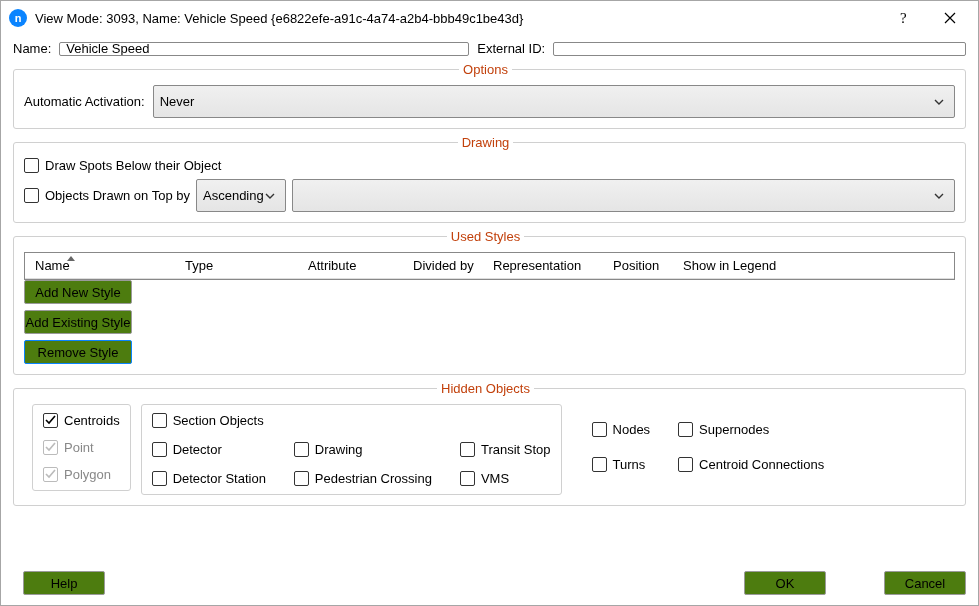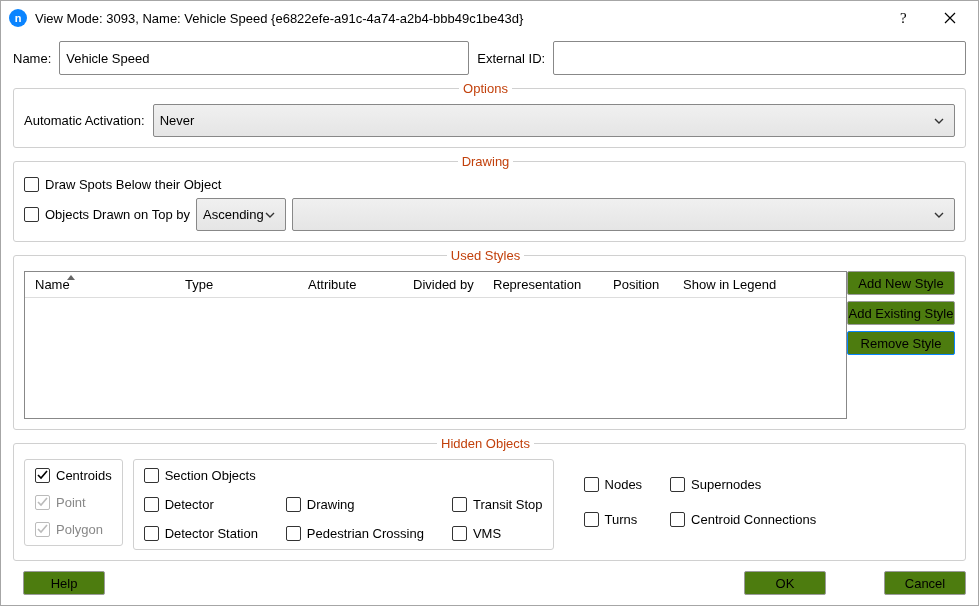--- a/index.html
+++ b/index.html
@@ -42,21 +42,21 @@
   }
   .content {
     flex: 1;
     padding: 6px 12px 2px 12px;
     display: flex; flex-direction: column;
     gap: 4px;
   }
   .row { display: flex; align-items: center; gap: 8px; }
   .label { white-space: nowrap; }
   input[type="text"] {
-    height: 34px;
+    height: 14px;
     border: 1px solid #888;
     border-radius: 2px;
     background: #fff;
     padding: 0 6px;
     font-family: inherit;
     font-size: 13px;
   }
   input.name-field { flex: 1; }
   input.extid-field { flex: 1; }
 
@@ -102,21 +102,21 @@
   .checkbox.disabled .cb-box { border-color: #bbb; color: #bbb; }
   .checkbox.disabled .cb-label { color: #888; }
 
   .drawing-row2 {
     display: flex; align-items: center; gap: 6px; margin-top: 6px;
   }
   .drawing-row2 .sort-select { width: 90px; }
   .drawing-row2 .expr-select { flex: 1; }
 
   .used-styles-body {
-    display: flex; gap: 0;
+    display: flex; gap: 0; flex-direction: column;
   }
   .table-box {
     flex: 1;
     border: 1px solid #888;
     height: 148px;
     background: #fff;
     display: flex; flex-direction: column;
   }
   .table-header {
     display: flex;
@@ -150,21 +150,21 @@
     display: flex; align-items: center; justify-content: center;
     font-size: 13px;
     cursor: default;
     border-radius: 2px;
   }
   .btn.focused { border: 1.5px solid #0a84ff; }
   .help-btn { width: 82px; }
   .ok-btn, .cancel-btn { width: 82px; }
 
   .hidden-objects-body {
-    display: flex; align-items: flex-start; gap: 10px;
+    display: flex; align-items: flex-start; gap: 10px; margin-left: 8px;
   }
   .group-box {
     border: 1px solid #d0d0d0;
     border-radius: 3px;
     padding: 8px 10px;
   }
   .col { display: flex; flex-direction: column; gap: 10px; }
   .hcol { display: flex; gap: 28px; }
   .hcol .col { gap: 14px; }
   

